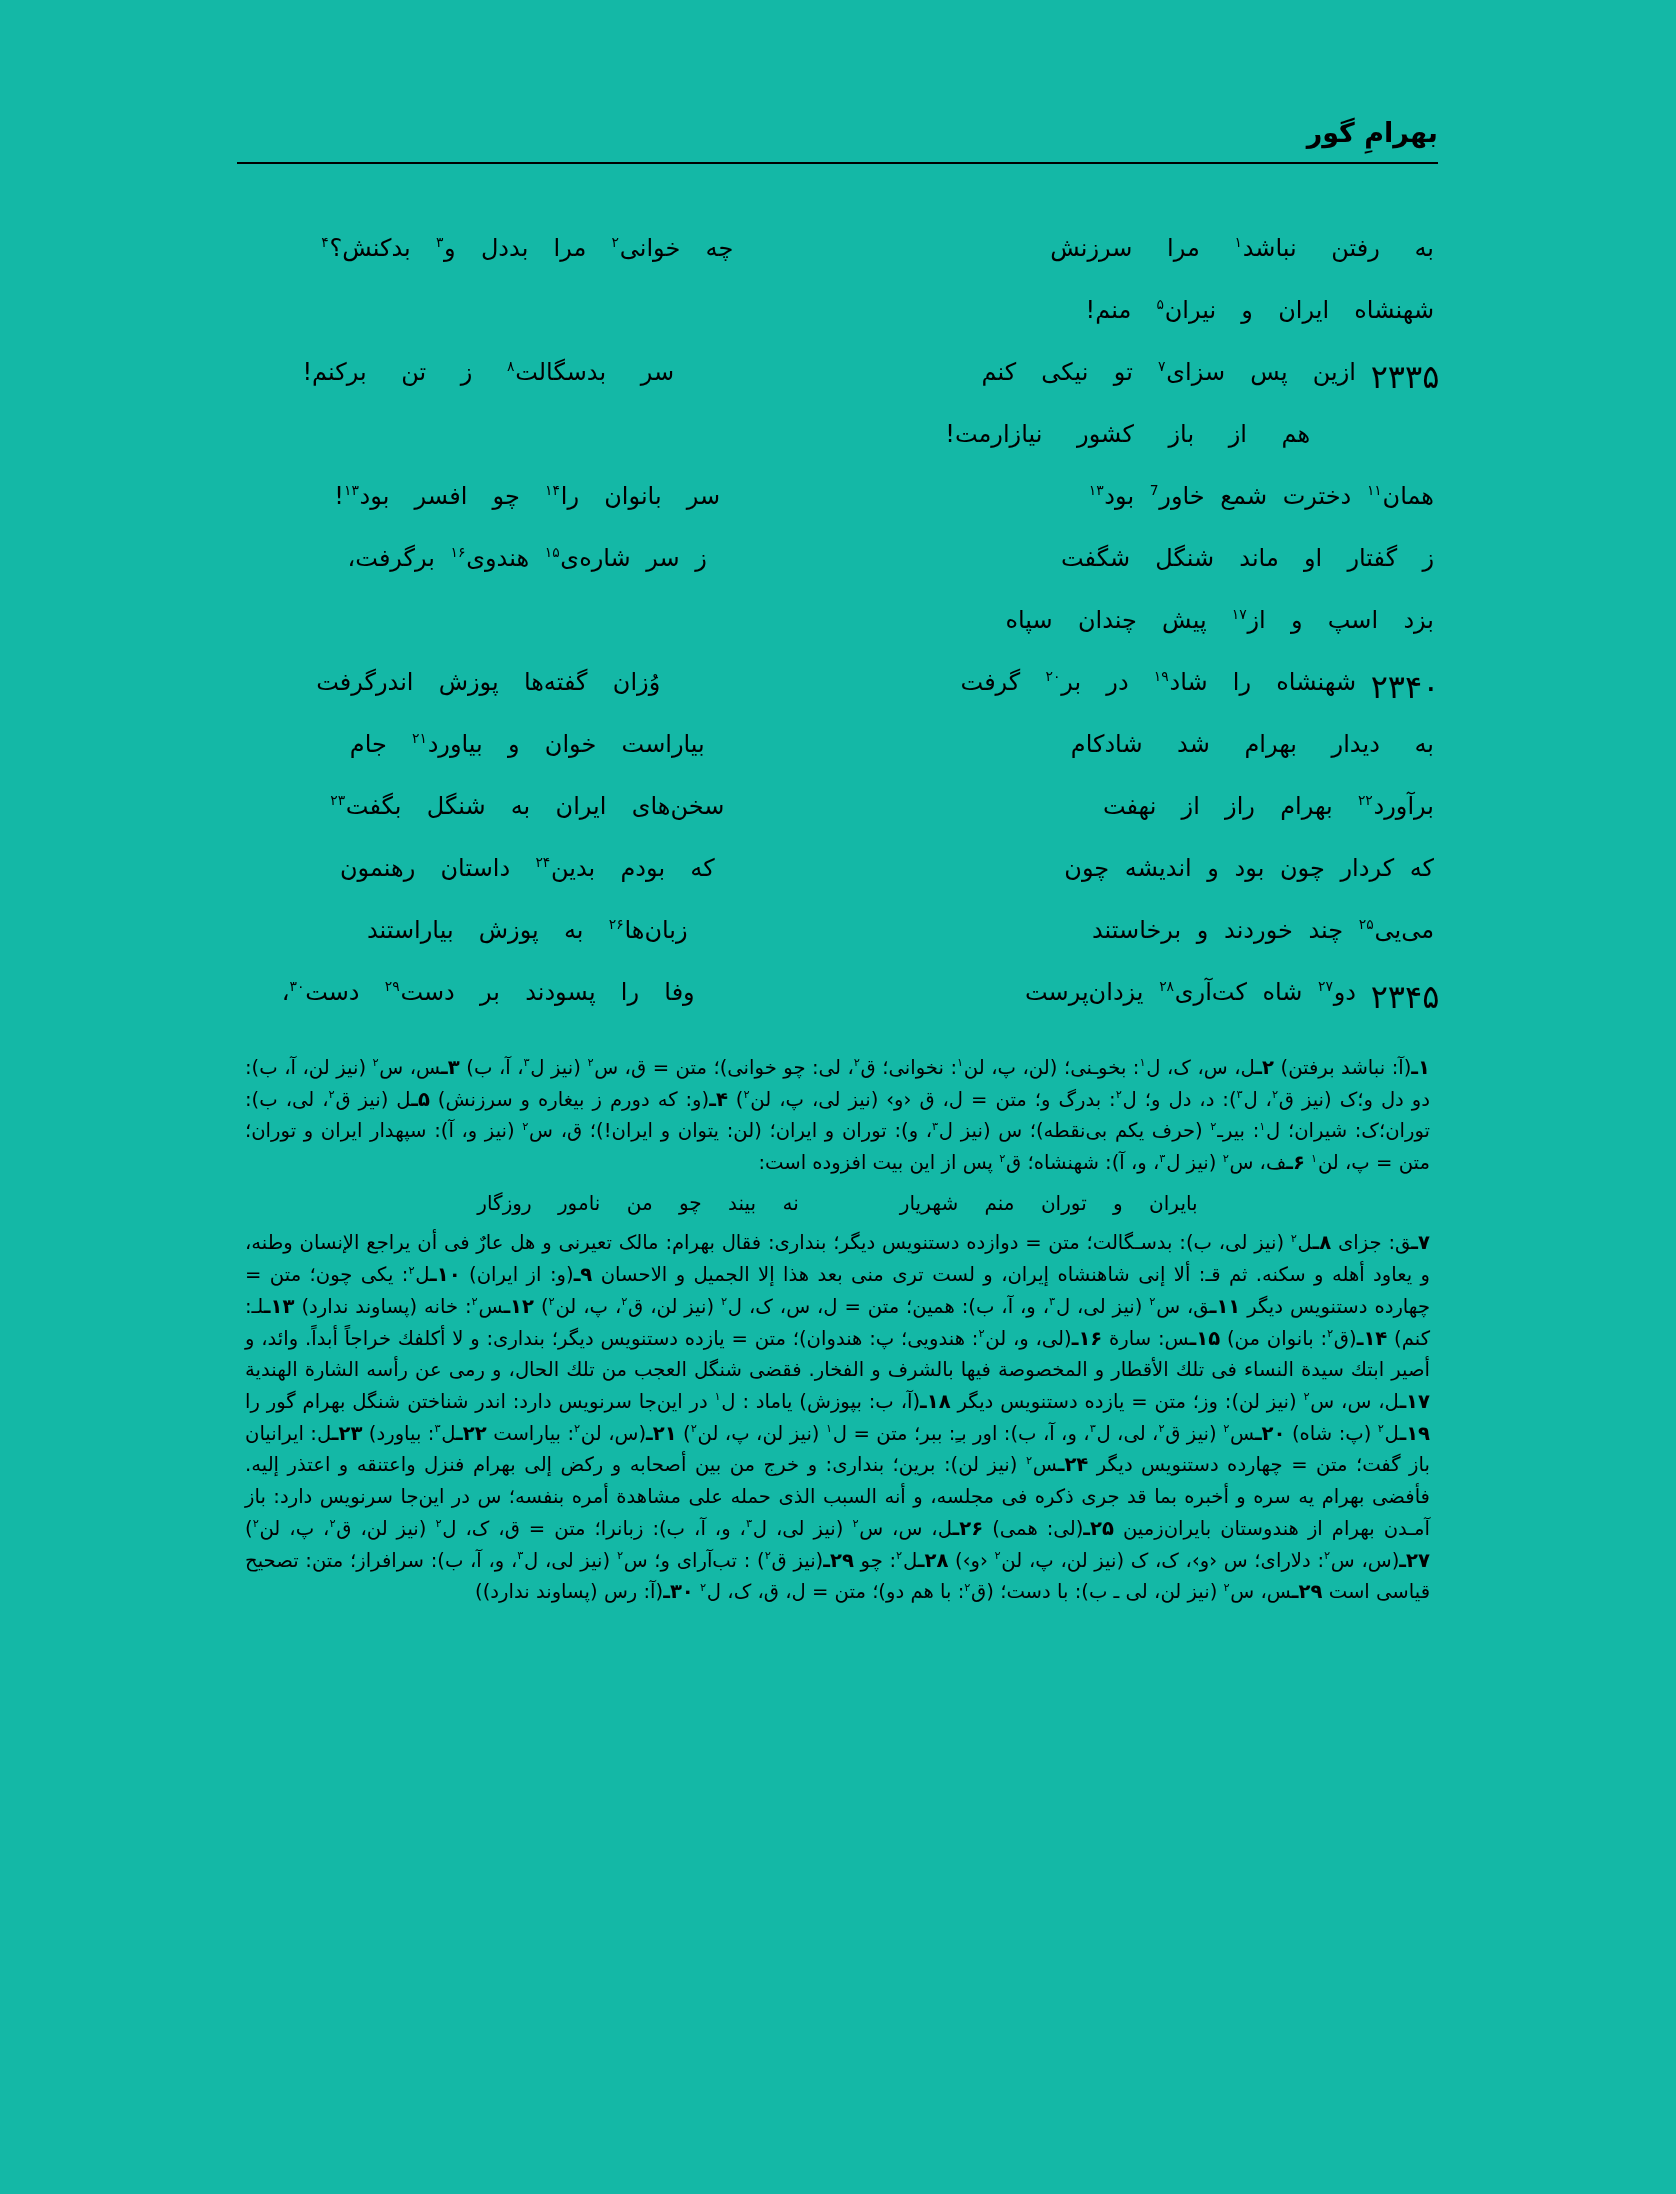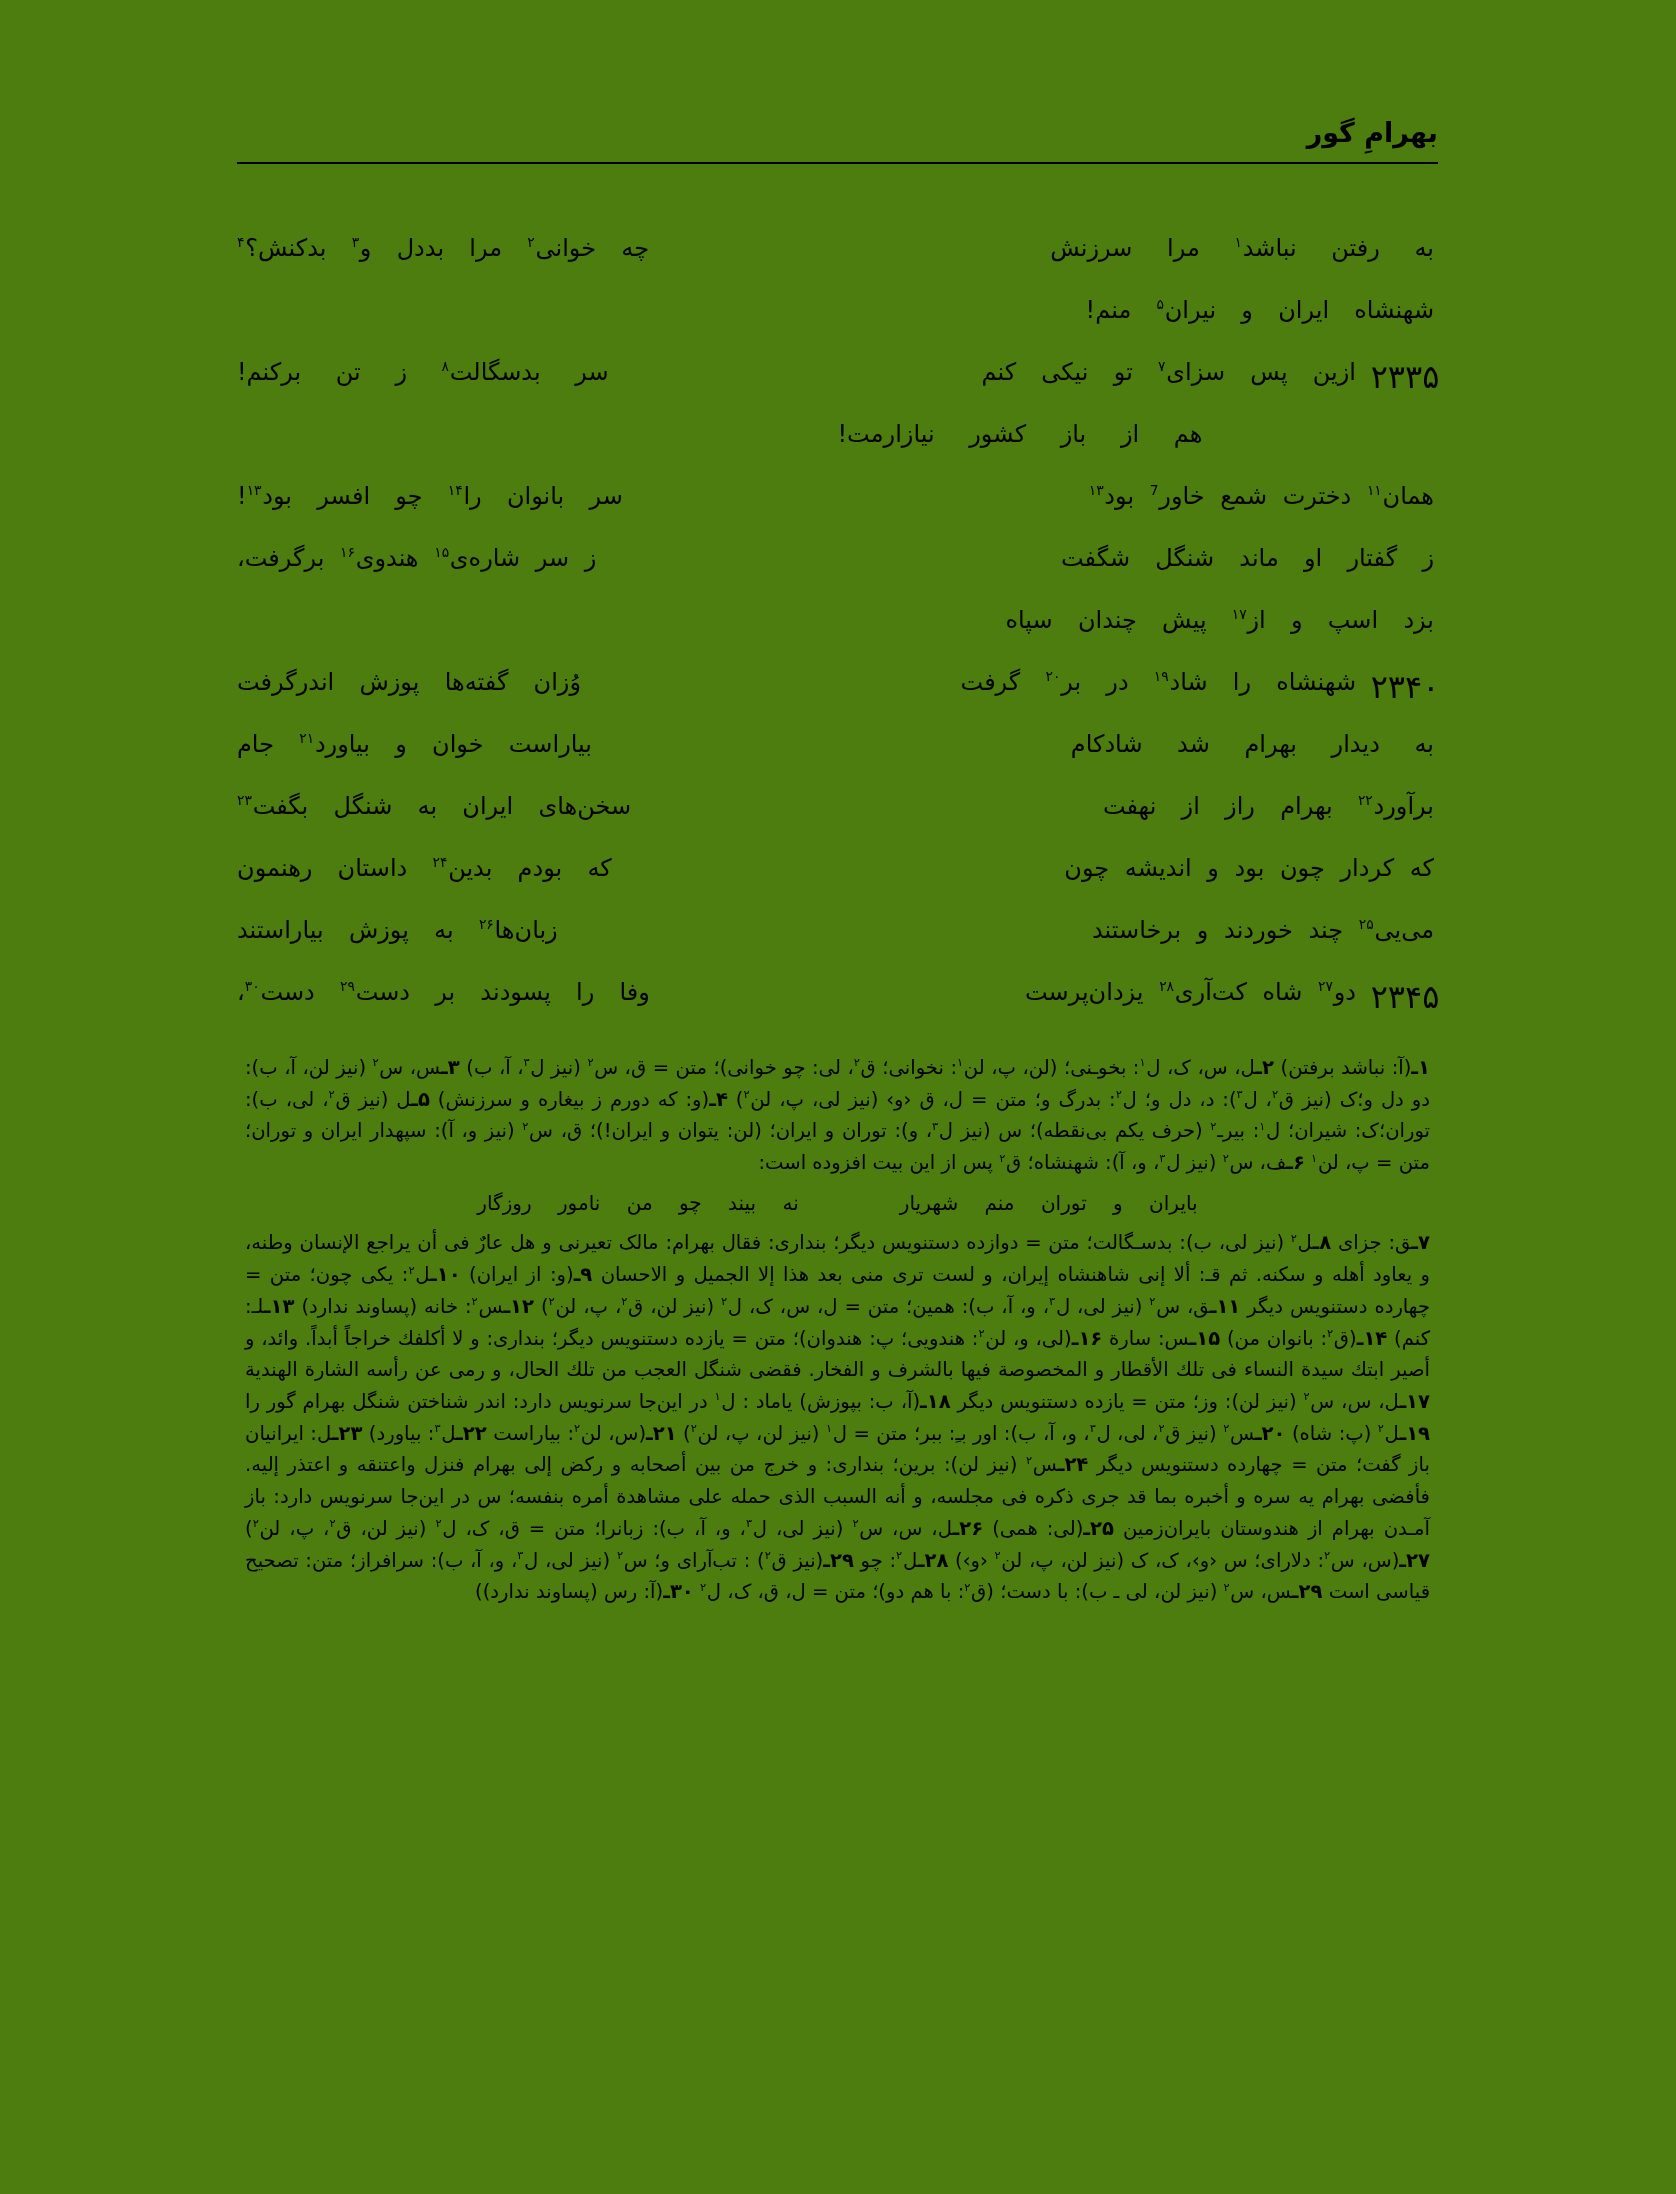--- a/index.html
+++ b/index.html
@@ -8,21 +8,21 @@
     background: #ffffff;
   }
   body {
     font-family: "DejaVu Sans", sans-serif;
     color: #000000;
   }
   #page {
     position: relative;
     width: 1677px;
     height: 2194px;
-    background: #4d7c0f;
+    background: #14b8a6;
     overflow: hidden;
     margin: 0 auto;
   }
 
   
   .header-zone {
     position: absolute;
     top: 119px;
     right: 238px;
     left: 238px;
@@ -71,21 +71,21 @@
     white-space: nowrap;
     padding-top: 12px;
   }
   .hemistich.right {
     order: 1;
     text-align: right;
     padding-right: 4px;
   }
   .hemistich.left {
     order: 2;
-    text-align: left;
+    text-align: center;
     padding-right: 20px;
   }
   .hemistich-inner {
     display: inline-block;
   }
   
   .wide   { word-spacing: 17.6px; }
   .wider  { word-spacing: 27px; }
   .tight  { word-spacing: 8px; }
 

